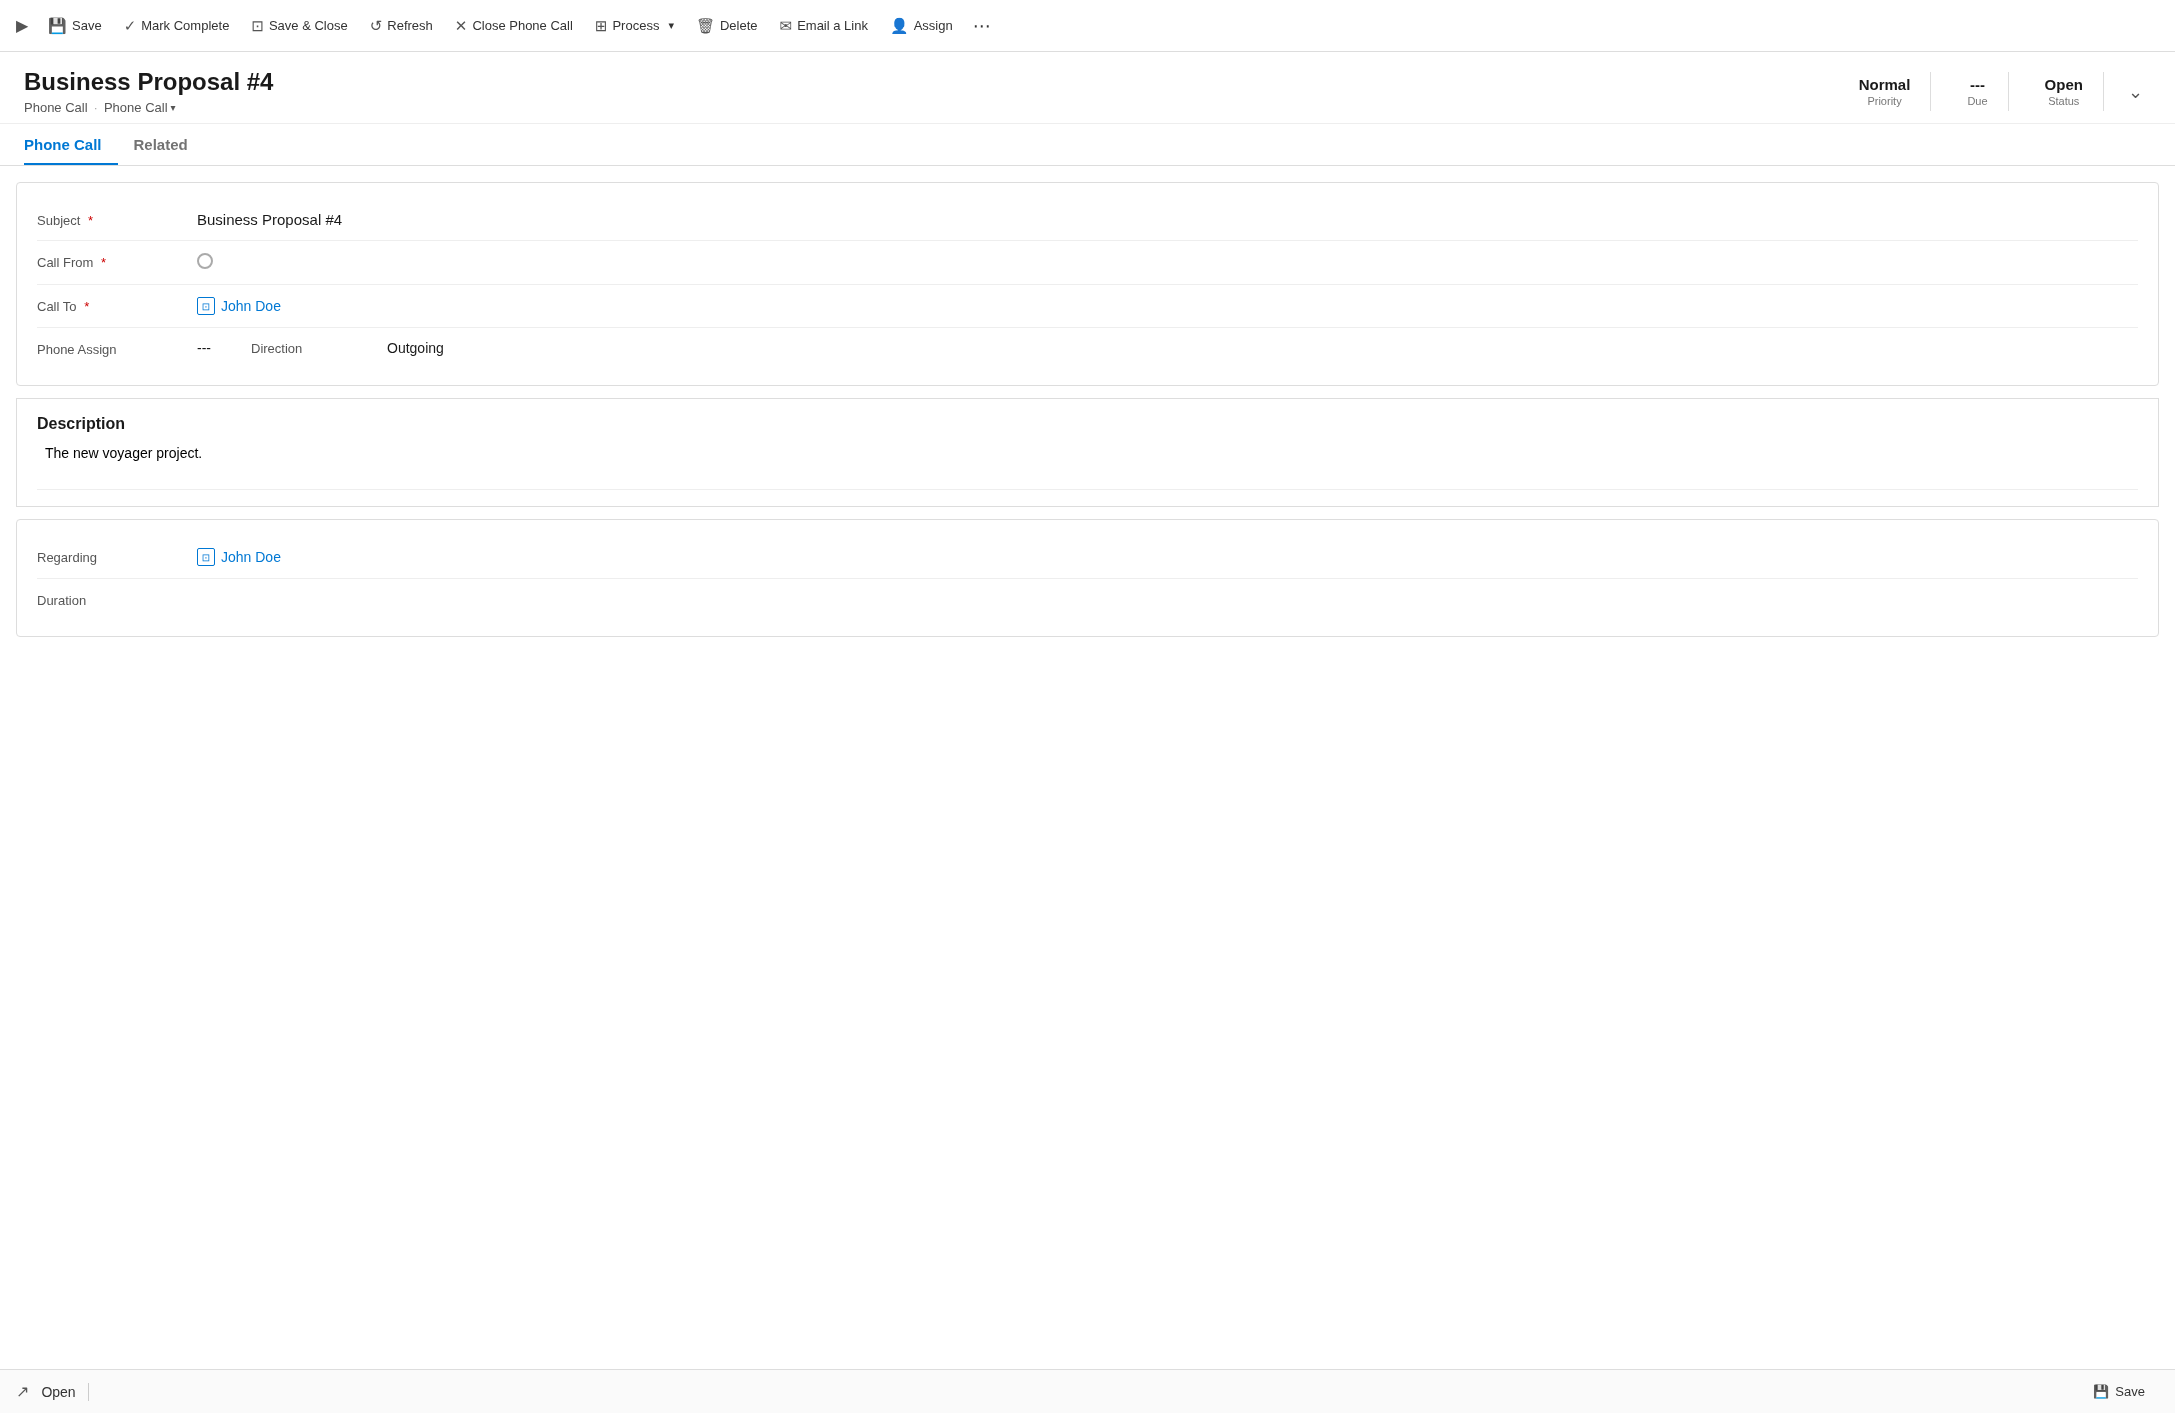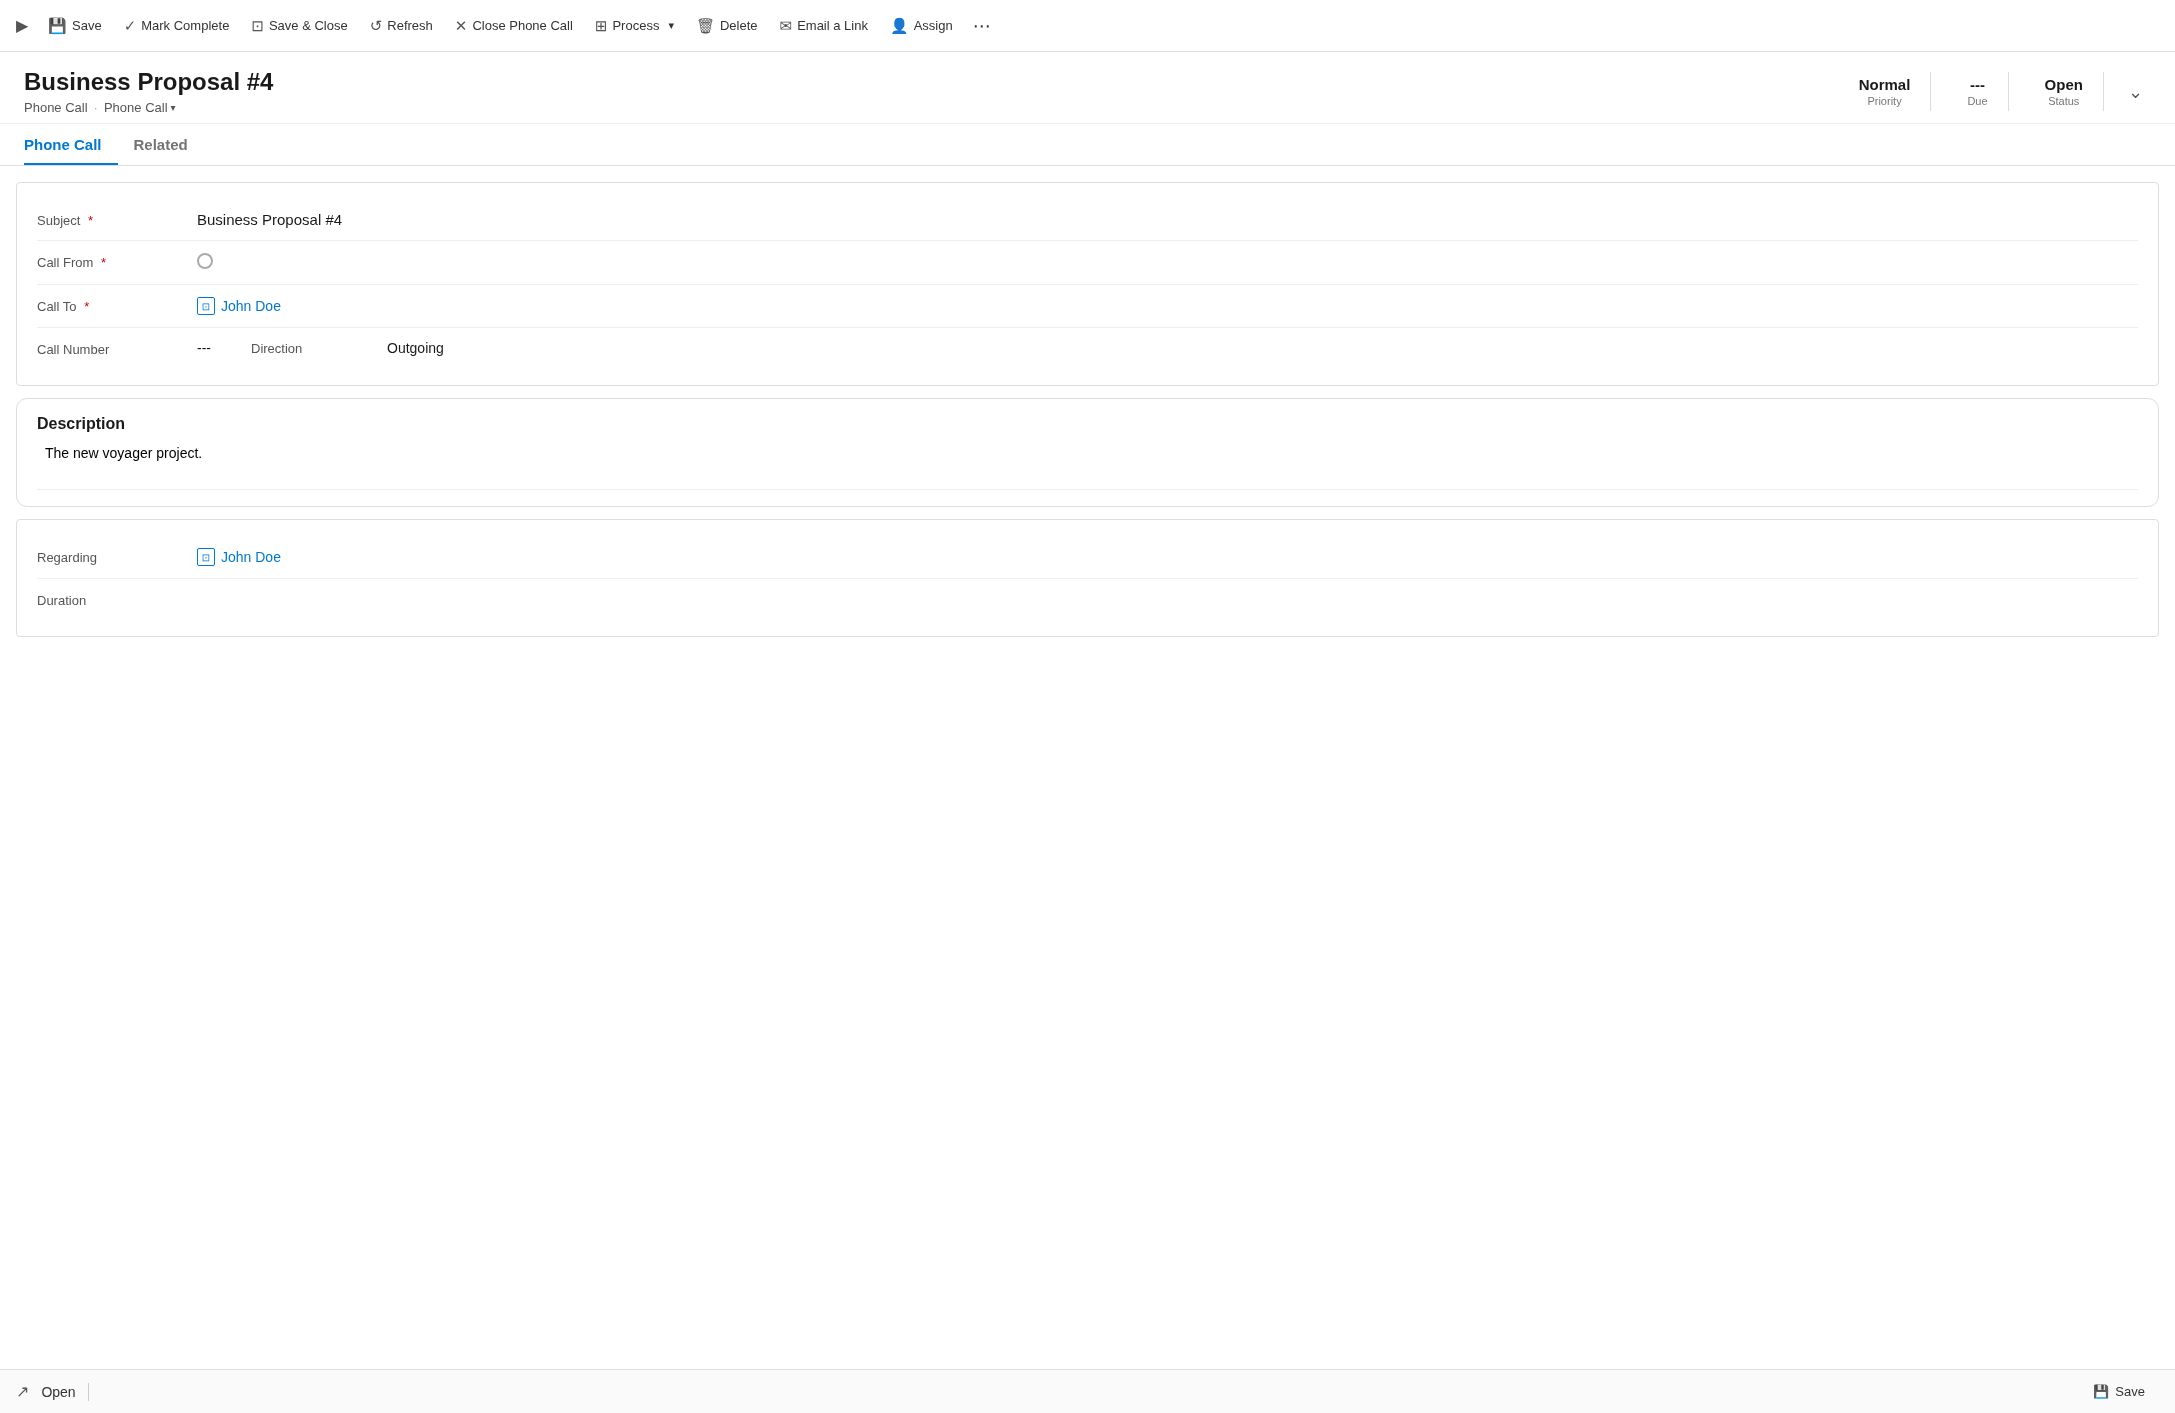--- a/index.html
+++ b/index.html
@@ -157,21 +157,21 @@
     .field-group {
       display: flex;
       flex: 1;
       gap: 40px;
     }
     .field-group-item { display: flex; align-items: center; gap: 0; }
     .field-group-label { font-size: 13px; color: #555; width: 120px; flex-shrink: 0; }
     .field-group-value { font-size: 14px; color: #1a1a1a; }
 
     
-    .description-card { border: 1px solid #ddd; border-radius: 11px; padding: 16px 20px; }
+    .description-card { border: 1px solid #ddd; border-radius: 0; padding: 16px 20px; }
     .description-title { font-size: 16px; font-weight: 600; color: #1a1a1a; margin-bottom: 12px; }
     .description-text { font-size: 14px; color: #000000; padding: 0 8px 12px 8px; }
     .description-divider { border: none; border-top: 1px solid #eee; margin-top: 16px; }
 
     
     .record-icon {
       display: inline-flex;
       align-items: center;
       justify-content: center;
       width: 18px;
@@ -344,21 +344,21 @@
         <span class="field-required">*</span>
       </div>
       <div class="field-value link-value">
         <span class="record-icon">⊡</span>
         <span>John Doe</span>
       </div>
     </div>
 
     <div class="field-row">
       <div class="field-label">
-        <span>Call Number</span>
+        <span>Phone Assign</span>
       </div>
       <div class="field-group">
         <div class="field-group-item">
           <span class="field-group-value">---</span>
         </div>
         <div class="field-group-item" style="gap:16px;">
           <span class="field-group-label">Direction</span>
           <span class="field-group-value bold-value">Outgoing</span>
         </div>
       </div>

